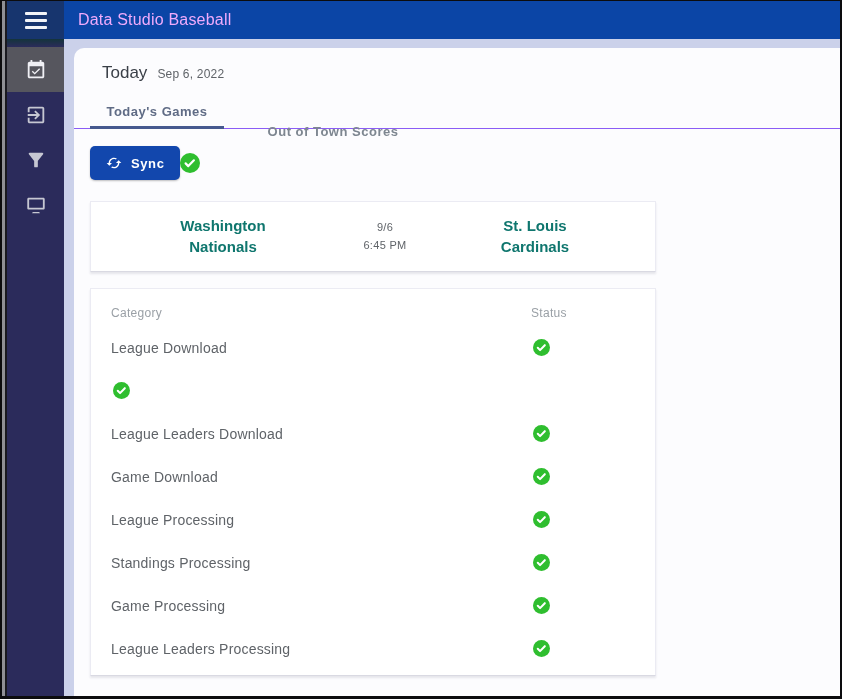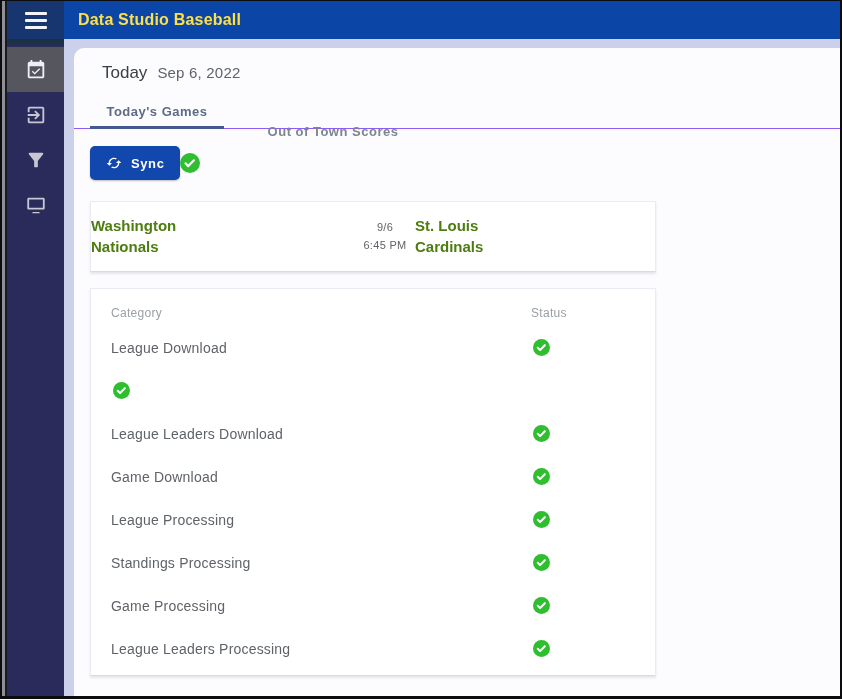--- a/index.html
+++ b/index.html
@@ -22,22 +22,22 @@
     position: absolute; left: 0; top: 0; right: 0; height: 38px;
     background: #0b45a6; display: flex; align-items: stretch; z-index: 5;
   }
   .hamburger-box {
     width: 57px; background: #17356e; display: flex; align-items: center; justify-content: center;
     cursor: pointer; flex: 0 0 57px;
   }
   .hamburger { width: 22px; display: flex; flex-direction: column; gap: 4px; }
   .hamburger span { display: block; height: 3px; background: #f2f4f8; border-radius: 1px; }
   .header-title {
-    color: #fde047; font-size: 16px; letter-spacing: 0.2px;
-    display: flex; align-items: center; padding-left: 14px; font-weight: 700;
+    color: #f0abfc; font-size: 16px; letter-spacing: 0.2px;
+    display: flex; align-items: center; padding-left: 14px; font-weight: 400;
   }
 
   
   .sidebar {
     position: absolute; left: 0; top: 38px; width: 57px; bottom: 0;
     background: #2b2b5b; z-index: 4;
   }
   .sidebar-teal-strip { height: 8px; background: linear-gradient(180deg, #14343b, #2727535); 
     background: linear-gradient(180deg, #14343b, #2b2b5b); }
   .side-item {
@@ -47,21 +47,21 @@
   .side-item svg { width: 22px; height: 22px; fill: #c6c7d2; }
   .side-item.active svg { fill: #f0f0f5; }
 
   
   .sheet {
     position: absolute; left: 67px; top: 47px; right: 0; bottom: 0;
     background: #fcfcfe; border-top-left-radius: 10px; z-index: 3;
   }
   .page-head { padding: 15px 0 0 28px; display: flex; align-items: baseline; gap: 10px; }
   .page-title { font-size: 17px; color: #3a3f47; font-weight: 400; }
-  .page-date { font-size: 15px; color: #5f6368; letter-spacing: 0.2px; }
+  .page-date { font-size: 12px; color: #5f6368; letter-spacing: 0.2px; }
 
   
   .tabbar {
     margin-top: 13px; display: flex; border-bottom: 1px solid #8b5cf6; height: 33px;
   }
   .tab {
     font-size: 13px; font-weight: bold; letter-spacing: 0.5px; color: #7d8690;
     display: flex; align-items: center; justify-content: center; cursor: pointer;
     height: 33px; border-bottom: 3px solid transparent; padding: 0 8px;
   }
@@ -82,21 +82,21 @@
   .check-badge { display: inline-flex; width: 20px; height: 20px; }
   .check-badge svg { width: 100%; height: 100%; }
 
   
   .game-card {
     margin: 21px 0 0 16px; width: 566px; height: 71px;
     background: #ffffff; border: 1px solid #ebebf3; border-bottom-color: #d9d9e2;
     box-shadow: 0 2px 2px rgba(90,90,120,0.14);
     display: grid; grid-template-columns: 264px 60px 1fr; align-items: center;
   }
-  .team { font-weight: bold; font-size: 15px; color: #4d7c0f; line-height: 1.35; }
+  .team { text-align: center; font-weight: bold; font-size: 15px; color: #0f766e; line-height: 1.35; }
   .game-when { text-align: center; font-size: 11px; color: #5f6368; line-height: 1.6; letter-spacing: 0.3px; white-space: nowrap; }
 
   
   .status-card {
     margin: 16px 0 8px 16px; width: 566px;
     background: #ffffff; border: 1px solid #ebebf3; border-bottom-color: #d9d9e2;
     box-shadow: 0 2px 2px rgba(90,90,120,0.14);
     padding-bottom: 5px;
   }
   .status-head { display: flex; padding: 17px 0 6px 20px; }

